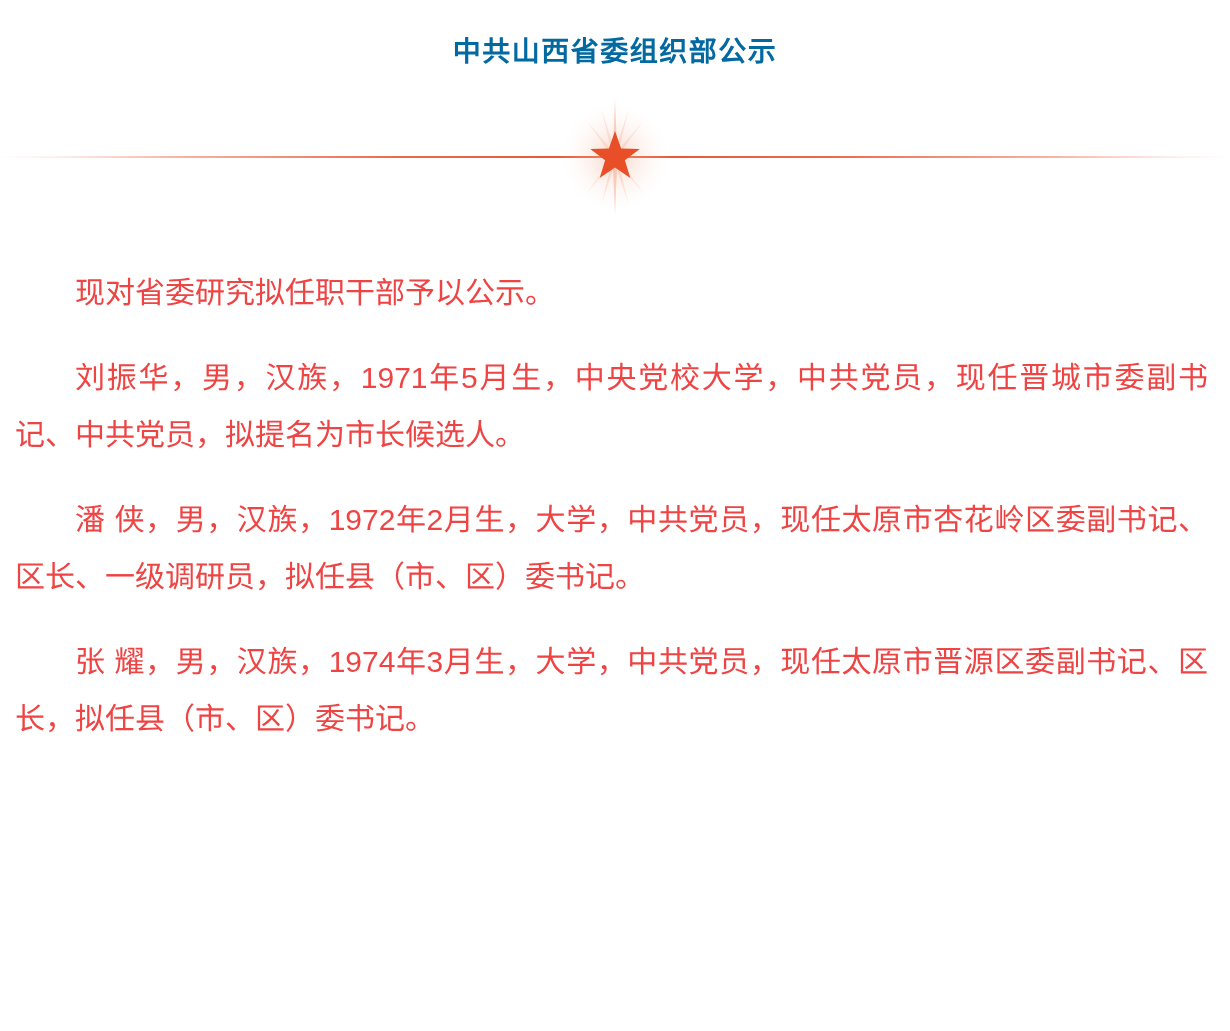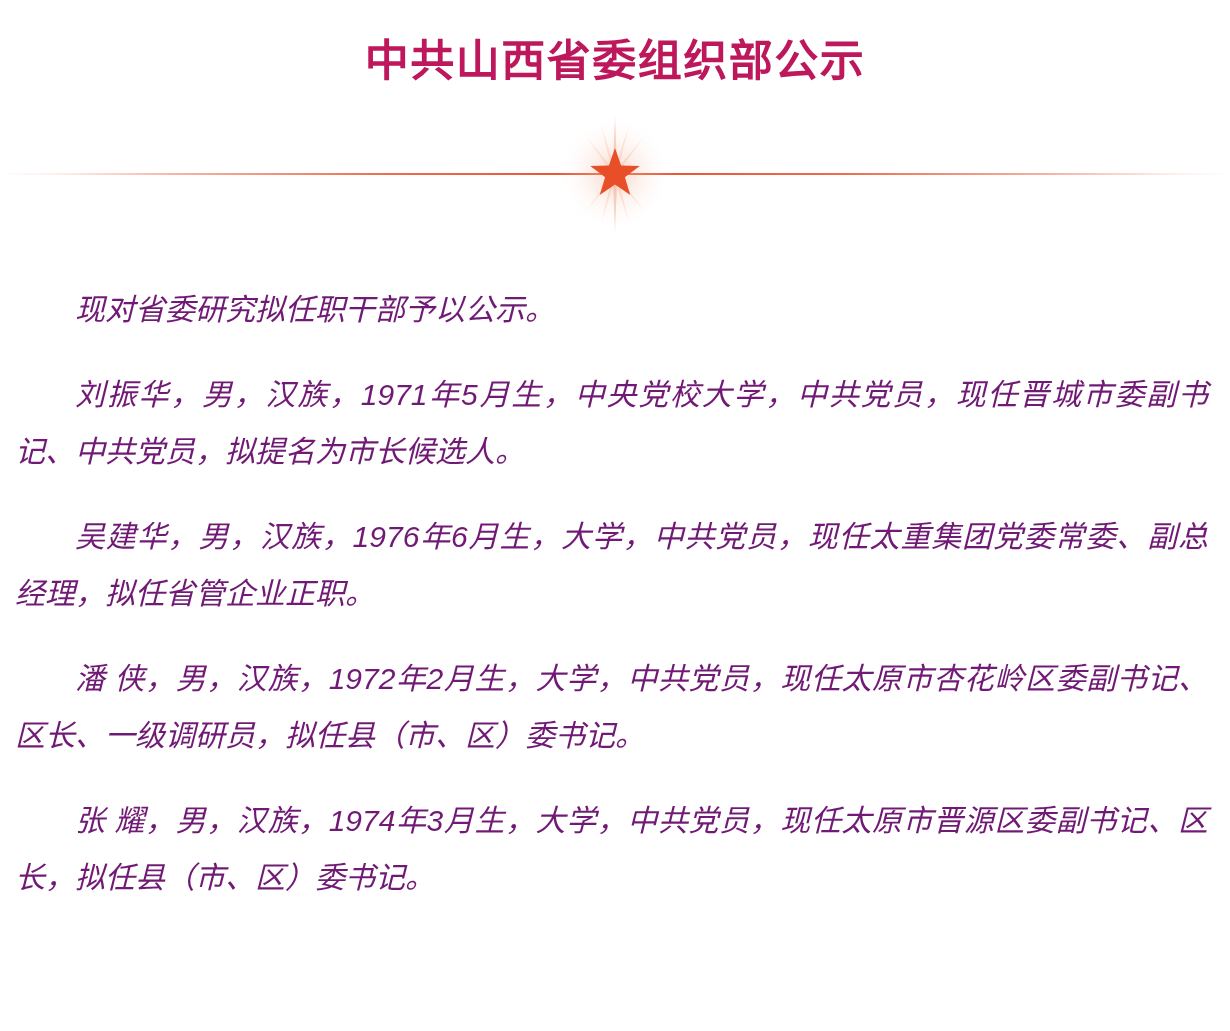--- a/index.html
+++ b/index.html
@@ -12,24 +12,24 @@
   body {
     min-height: 1031px;
     position: relative;
     overflow: hidden;
   }
 
   
   .doc-title {
     margin-top: 37px;
     text-align: center;
-    font-size: 44px;
+    font-size: 28px;
     font-weight: 700;
     letter-spacing: 1.5px;
-    color: #be185d;
+    color: #0369a1;
     line-height: 1.1;
   }
 
   
   .divider {
     position: relative;
     height: 112px;
     margin-top: 36px;
   }
   .divider-line {
@@ -59,26 +59,25 @@
   }
 
   
   .article {
     margin-top: 48px;
     padding: 0 22px 40px 15px;
   }
   .article p {
     font-size: 30px;
     line-height: 57px;
-    color: #701a75;
+    color: #ef4444;
     text-indent: 2em;
     margin-bottom: 28px;
     text-align: justify;
     word-break: break-all;
-    font-style: italic;
   }
   .article p:last-child { margin-bottom: 0; }
 </style>
 </head>
 <body>
 
 <h1 class="doc-title">中共山西省委组织部公示</h1>
 
 <div class="divider">
   <div class="divider-line"></div>
@@ -103,16 +102,15 @@
       <polygon points="-2,0 2,0 0,-46" opacity="0.14" transform="rotate(142)"></polygon>
       <polygon points="-2,0 2,0 0,-46" opacity="0.14" transform="rotate(-142)"></polygon>
     </g>
     <polygon points="0,-26 6.11,-8.41 24.73,-8.03 9.89,3.21 15.28,21.03 0,10.4 -15.28,21.03 -9.89,3.21 -24.73,-8.03 -6.11,-8.41" fill="#e84e28"></polygon>
   </svg>
 </div>
 
 <div class="article">
   <p>现对省委研究拟任职干部予以公示。</p>
   <p>刘振华，男，汉族，1971年5月生，中央党校大学，中共党员，现任晋城市委副书记、中共党员，拟提名为市长候选人。</p>
-  <p>吴建华，男，汉族，1976年6月生，大学，中共党员，现任太重集团党委常委、副总经理，拟任省管企业正职。</p>
   <p>潘 侠，男，汉族，1972年2月生，大学，中共党员，现任太原市杏花岭区委副书记、区长、一级调研员，拟任县（市、区）委书记。</p>
   <p>张 耀，男，汉族，1974年3月生，大学，中共党员，现任太原市晋源区委副书记、区长，拟任县（市、区）委书记。</p>
 </div>
 
 </body></html>

